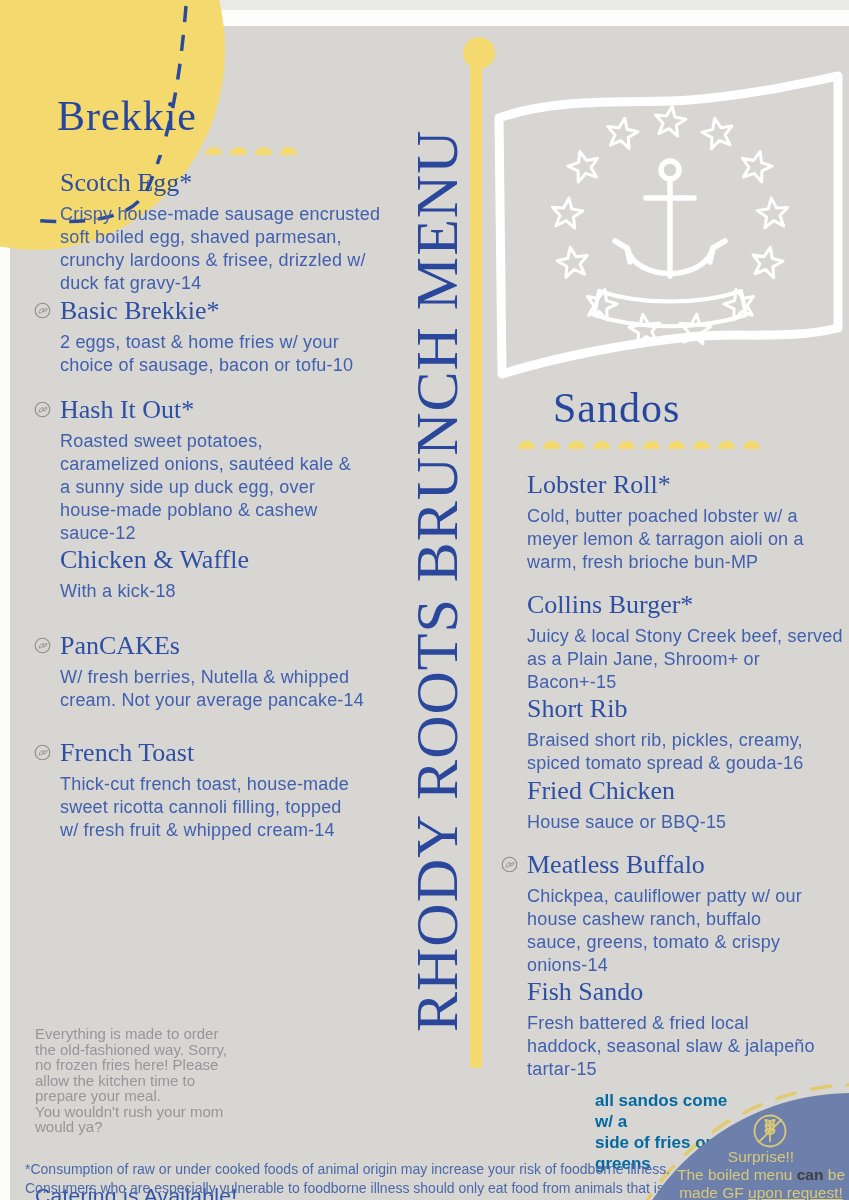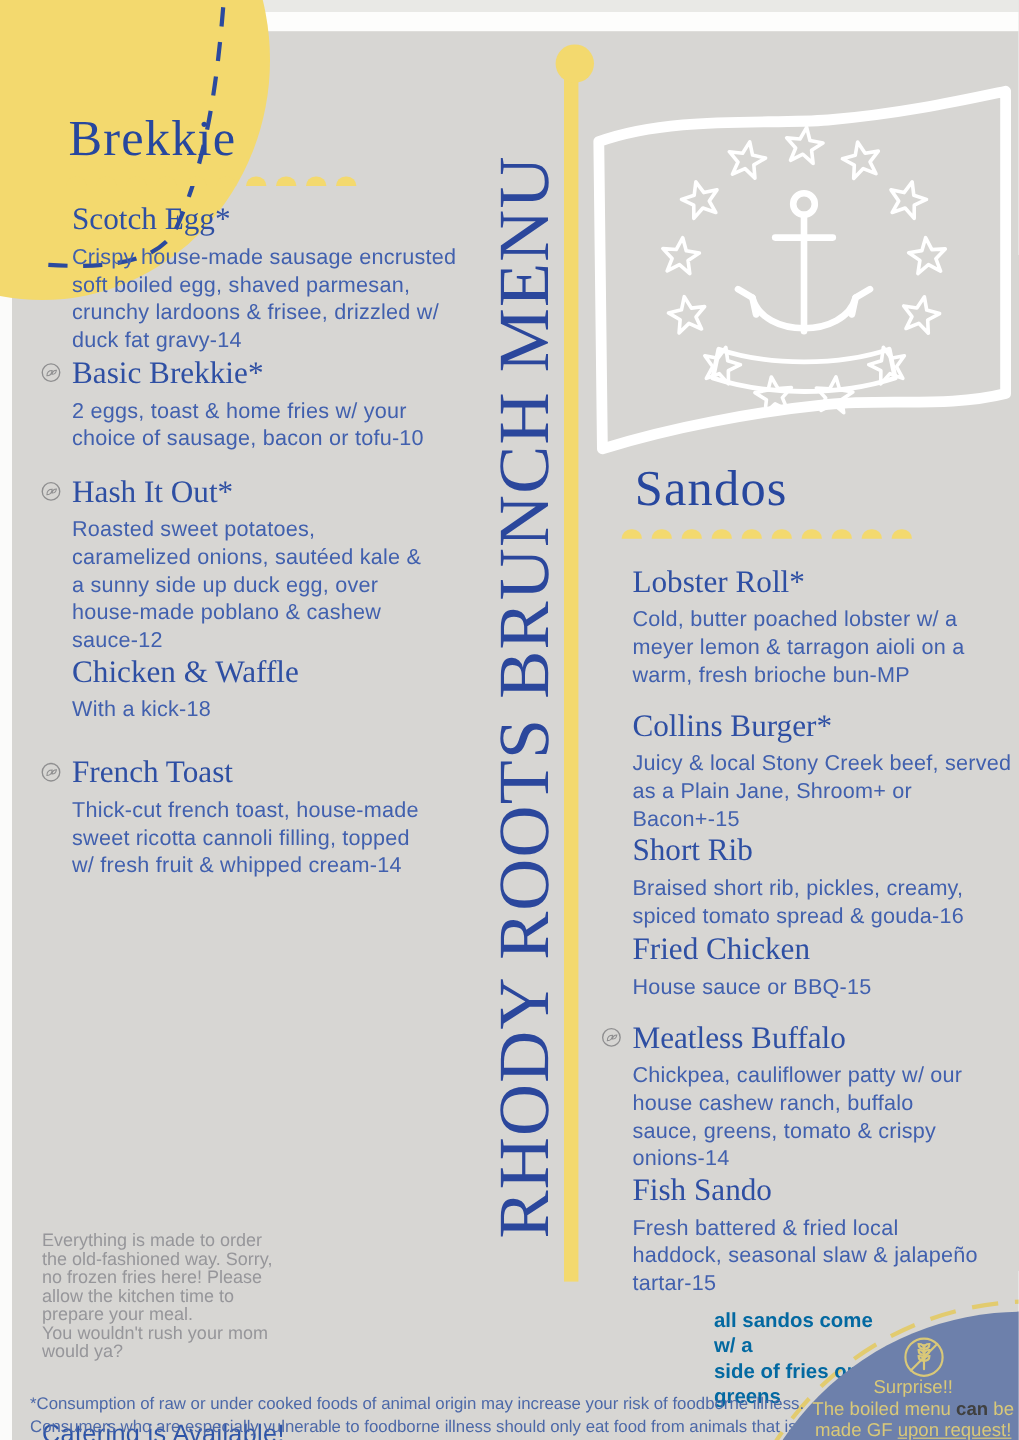--- a/index.html
+++ b/index.html
@@ -9,21 +9,21 @@
   .top-strip{position:absolute;left:0;top:0;width:849px;height:10px;background:#e9e9e6;}
   .white-band{position:absolute;left:0;top:10px;width:849px;height:16px;background:#fdfdfc;}
   .left-edge{position:absolute;left:0;top:0;width:10px;height:1200px;background:#fbfbfa;}
   
   .yellow-circle{position:absolute;left:-155px;top:-150px;width:380px;height:400px;
                  border-radius:50%;background:#f3d96e;}
   
   .heading{position:absolute;font-family:"Liberation Serif",serif;font-size:42px;
            color:#27479e;letter-spacing:1px;line-height:1.05;}
   .h-brekkie{left:57px;top:94px;}
-  .h-sandos{left:529px;top:386px;}
+  .h-sandos{left:553px;top:386px;}
   
   .dash-row{position:absolute;display:flex;gap:8px;}
   .dash-row span{width:17px;height:8px;background:#f3d96e;border-radius:17px 17px 0 0;display:block;}
   .dr-brekkie{left:55px;top:147px;}
   .dr-sandos{left:518px;top:441px;}
   
   .vtitle{position:absolute;left:398px;top:88px;width:78px;height:986px;
           writing-mode:vertical-rl;transform:rotate(180deg);
           font-family:"Liberation Serif",serif;font-size:60px;color:#2b479c;
           letter-spacing:1px;line-height:78px;text-align:center;white-space:nowrap;}
@@ -163,20 +163,29 @@
       <div class="idesc">Roasted sweet potatoes,
 caramelized onions, sautéed kale &amp;
 a sunny side up duck egg, over
 house-made poblano &amp; cashew
 sauce-12</div>
     </div>
     <div class="item tight">
       <div class="iname">Chicken &amp; Waffle</div>
       <div class="idesc">With a kick-18</div>
     </div>
+    <div class="item g28">
+      <svg class="leaf" viewBox="0 0 24 24">
+          <circle cx="12" cy="12" r="10.3" fill="none" stroke="#8f8f90" stroke-width="1.6"></circle>
+          <path d="M7.2 15.8 C7.2 11.6 9.8 9.4 13.4 9.4 C13 13.6 10.8 15.8 7.2 15.8 Z M13.2 14 C13.8 10.8 15.8 9.2 18.4 9.2 C17.9 12.4 16.2 14 13.2 14 Z" fill="none" stroke="#8f8f90" stroke-width="1.2"></path>
+        </svg>
+      <div class="iname">PanCAKEs</div>
+      <div class="idesc">W/ fresh berries, Nutella &amp; whipped
+cream. Not your average pancake-14</div>
+    </div>
     <div class="item g26">
       <svg class="leaf" viewBox="0 0 24 24">
           <circle cx="12" cy="12" r="10.3" fill="none" stroke="#8f8f90" stroke-width="1.6"></circle>
           <path d="M7.2 15.8 C7.2 11.6 9.8 9.4 13.4 9.4 C13 13.6 10.8 15.8 7.2 15.8 Z M13.2 14 C13.8 10.8 15.8 9.2 18.4 9.2 C17.9 12.4 16.2 14 13.2 14 Z" fill="none" stroke="#8f8f90" stroke-width="1.2"></path>
         </svg>
       <div class="iname">French Toast</div>
       <div class="idesc">Thick-cut french toast, house-made
 sweet ricotta cannoli filling, topped
 w/ fresh fruit &amp; whipped cream-14</div>
     </div>

